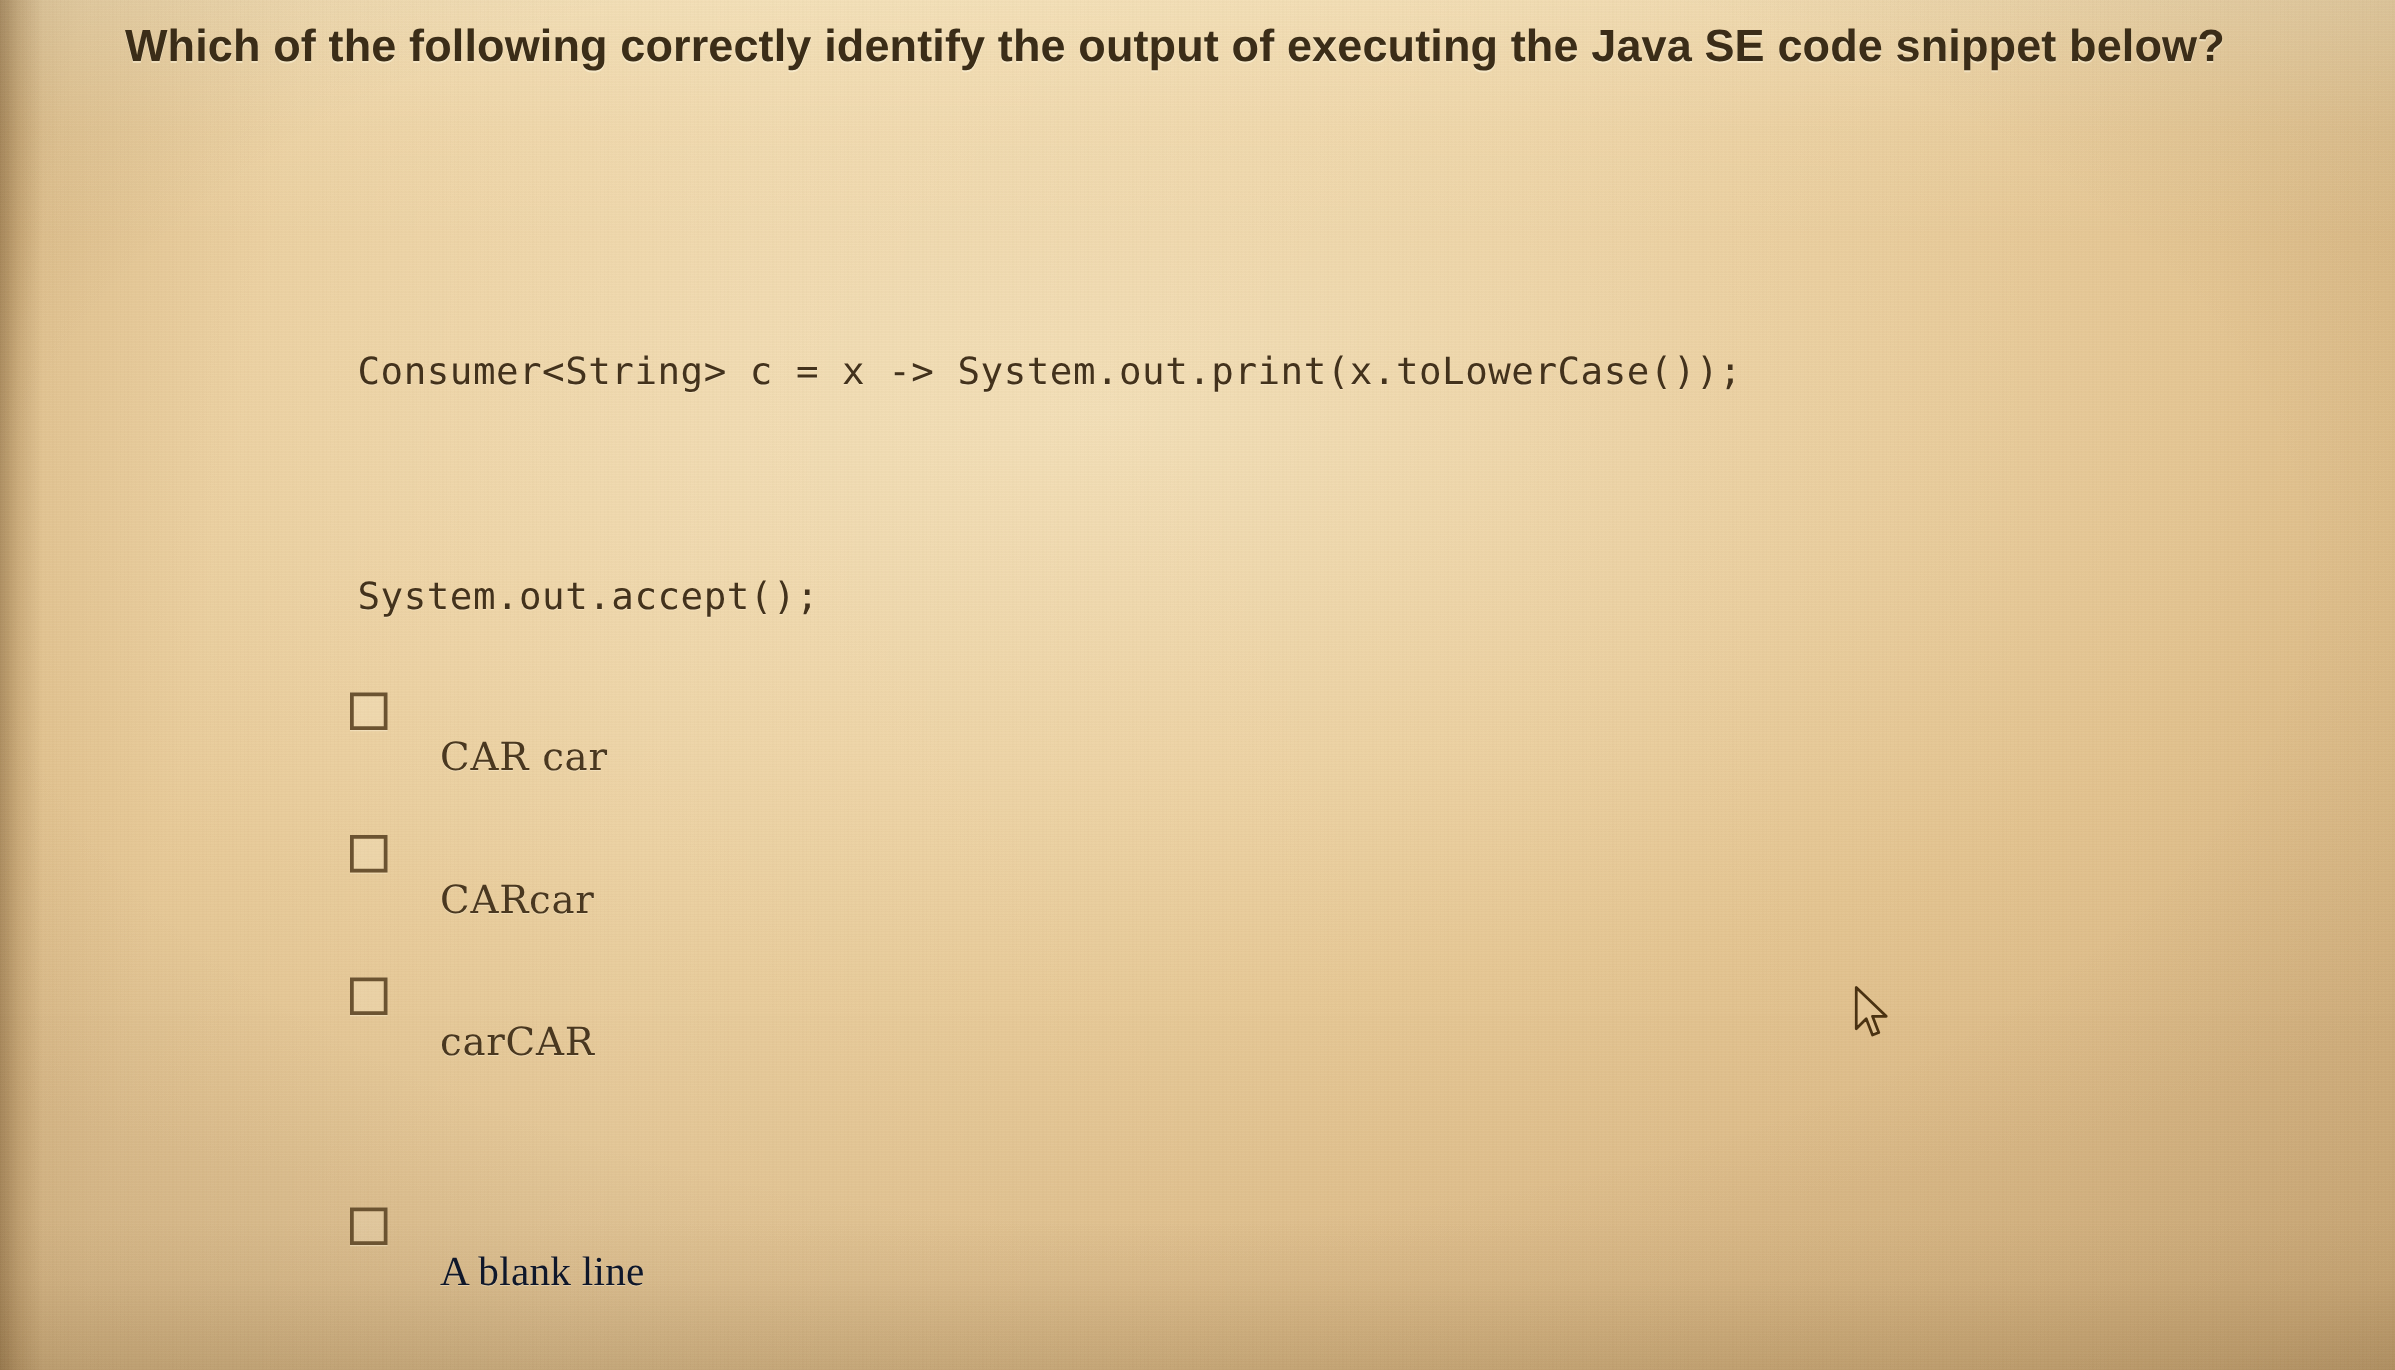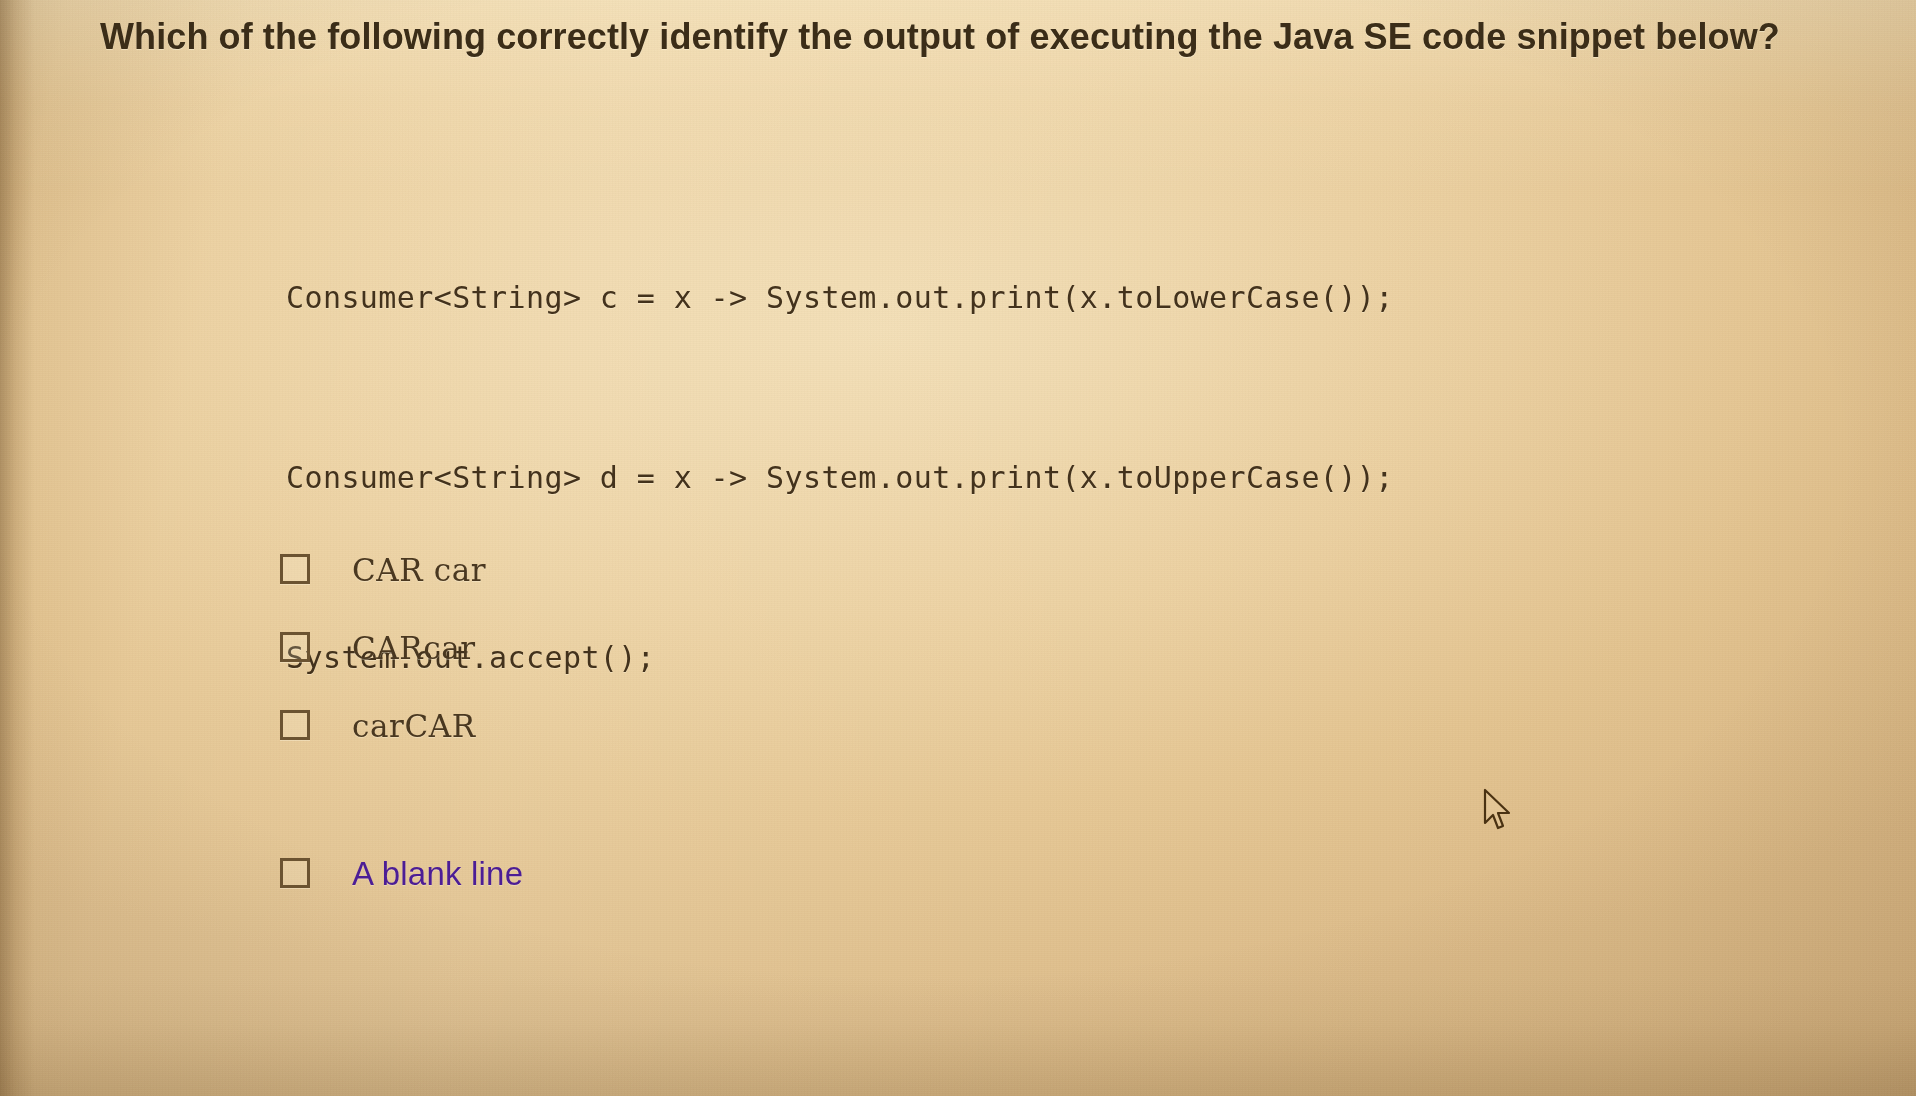--- a/index.html
+++ b/index.html
@@ -132,27 +132,28 @@
 
   .option-label {
     margin-left: 42px;
     font-family: "DejaVu Serif", "Liberation Serif", serif;
     font-size: 31px;
     line-height: 44px;
     color: #4a3820;
     letter-spacing: 0.6px;
     white-space: pre-line;
     text-shadow: 0 1px 0 rgba(255,250,230,0.35);
+    margin-top: 36px;
   }
 
   .option-label.sans {
-    font-family: Liberation Sans, sans-serif;
+    font-family: Liberation Serif, serif;
     font-size: 33px;
     letter-spacing: 0.2px;
-    color: #4c1d95;
+    color: #0f172a;
   }
 
   .option-row.spaced-before { margin-top: 104px; }
 
   
   .cursor {
     position: absolute;
     left: 1482px;
     top: 788px;
     width: 34px;
@@ -173,21 +174,20 @@
   <div class="bg-bottomshade"></div>
   <div class="bg-vignette"></div>
   <div class="bg-grain"></div>
 
   <div class="content">
 
     <div class="question-title">Which of the following correctly identify the output of executing the Java SE code snippet below?</div>
 
     <div class="code-block">
       <span class="code-line">Consumer&lt;String&gt; c = x -&gt; System.out.print(x.toLowerCase());</span>
-      <span class="code-line">Consumer&lt;String&gt; d = x -&gt; System.out.print(x.toUpperCase());</span>
       <span class="code-line">System.out.accept();</span>
     </div>
 
     <div class="options">
 
       <div class="option-row">
         <span class="checkbox"></span>
         <span class="option-label">CAR car</span>
       </div>
 

